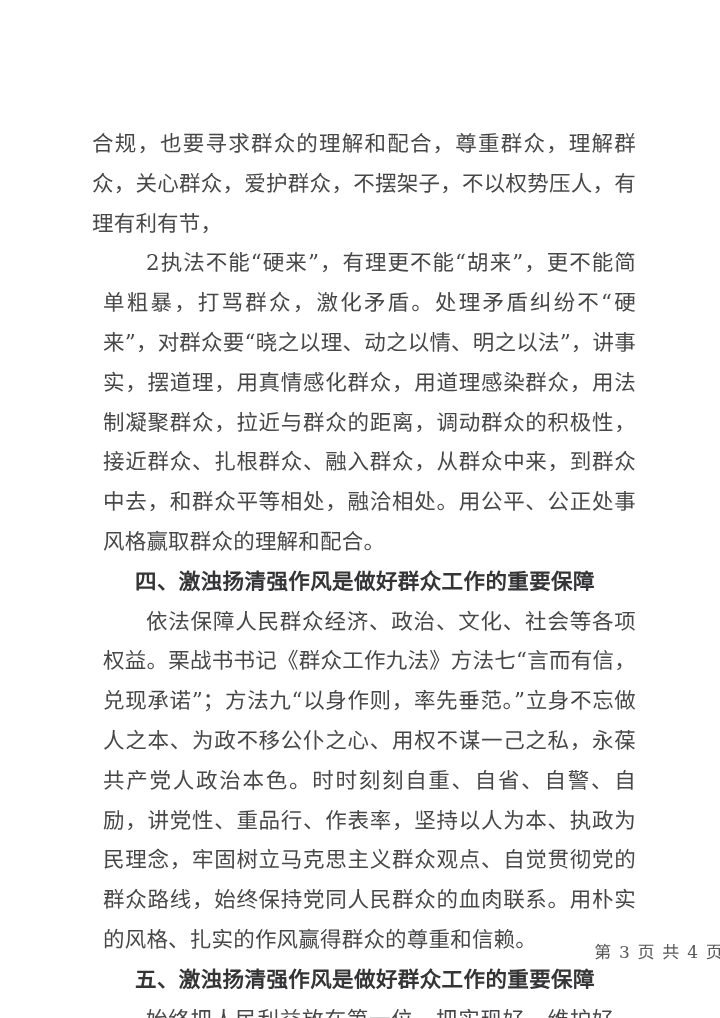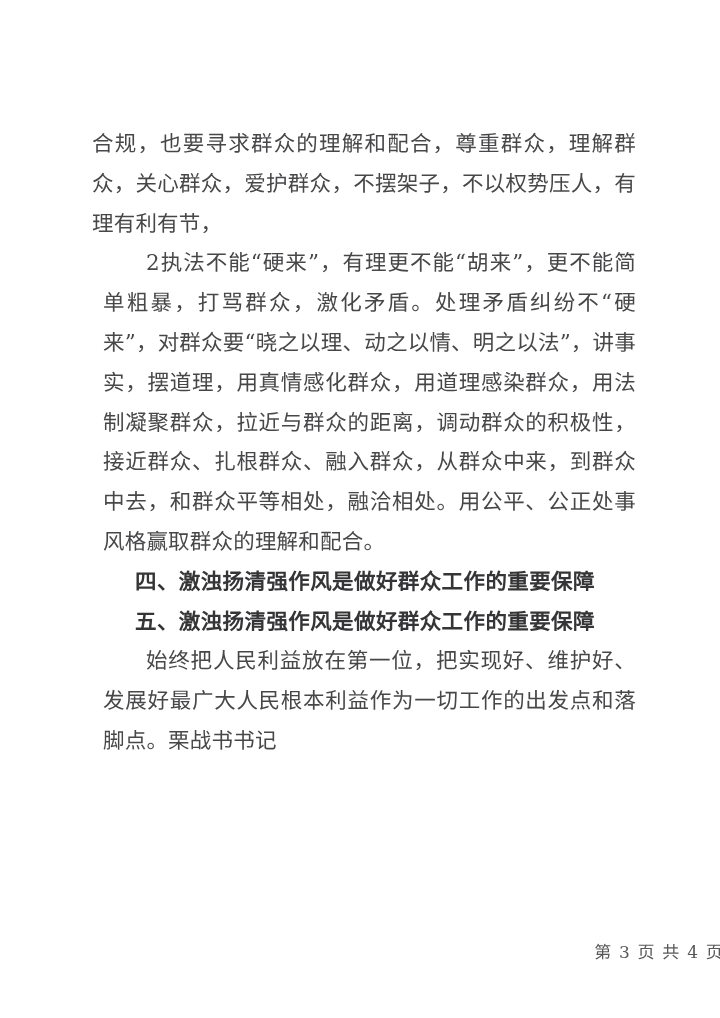--- a/index.html
+++ b/index.html
@@ -83,20 +83,21 @@
 <div id="page">
 
   <div id="doc-body">
 
     <p class="para">合规，也要寻求群众的理解和配合，尊重群众，理解群众，关心群众，爱护群众，不摆架子，不以权势压人，有理有利有节，</p>
 
     <p class="para indent">2执法不能“硬来”，有理更不能“胡来”，更不能简单粗暴，打骂群众，激化矛盾。处理矛盾纠纷不“硬来”，对群众要“晓之以理、动之以情、明之以法”，讲事实，摆道理，用真情感化群众，用道理感染群众，用法制凝聚群众，拉近与群众的距离，调动群众的积极性，接近群众、扎根群众、融入群众，从群众中来，到群众中去，和群众平等相处，融洽相处。用公平、公正处事风格赢取群众的理解和配合。</p>
 
     <p class="para heading">四、激浊扬清强作风是做好群众工作的重要保障</p>
 
+    <p class="para indent">依法保障人民群众经济、政治、文化、社会等各项权益。栗战书书记《群众工作九法》方法七“言而有信，兑现承诺”；方法九“以身作则，率先垂范。”立身不忘做人之本、为政不移公仆之心、用权不谋一己之私，永葆共产党人政治本色。时时刻刻自重、自省、自警、自励，讲党性、重品行、作表率，坚持以人为本、执政为民理念，牢固树立马克思主义群众观点、自觉贯彻党的群众路线，始终保持党同人民群众的血肉联系。用朴实的风格、扎实的作风赢得群众的尊重和信赖。</p>
 
     <p class="para heading">五、激浊扬清强作风是做好群众工作的重要保障</p>
 
     <p class="para indent">始终把人民利益放在第一位，把实现好、维护好、发展好最广大人民根本利益作为一切工作的出发点和落脚点。栗战书书记</p>
 
   </div>
 
   <div id="footer">
     <span>第 3 页  共 4 页</span>
   </div>

